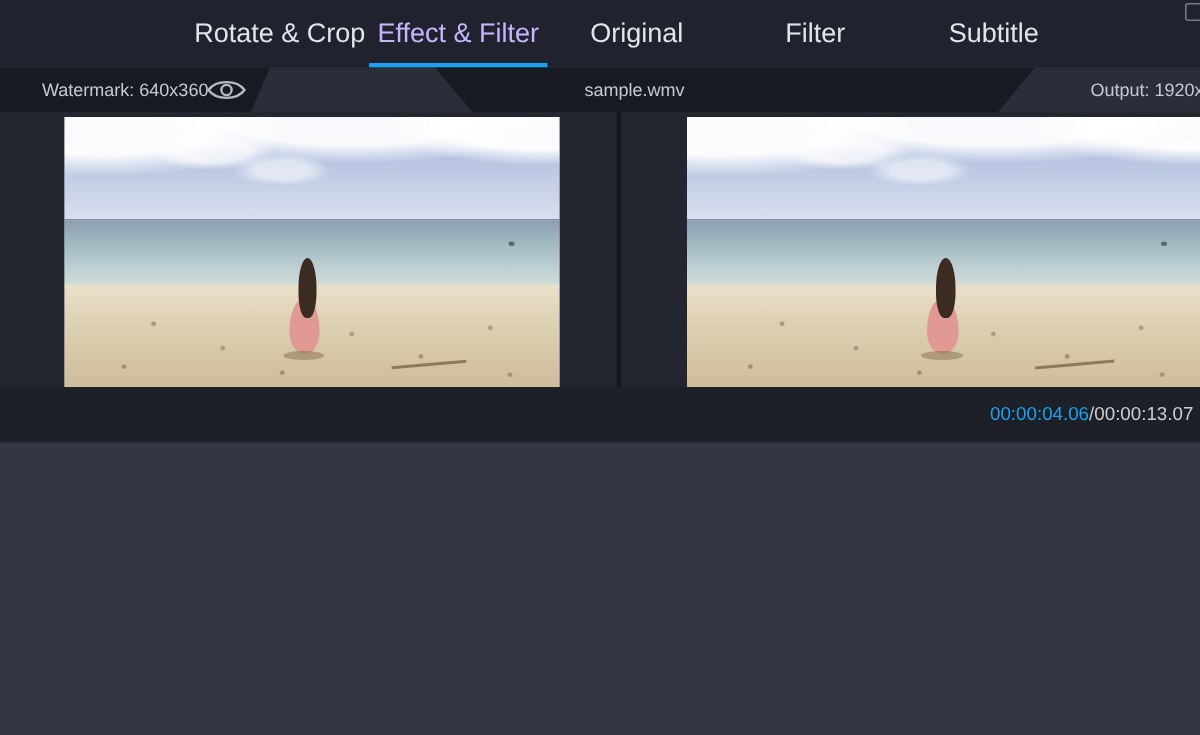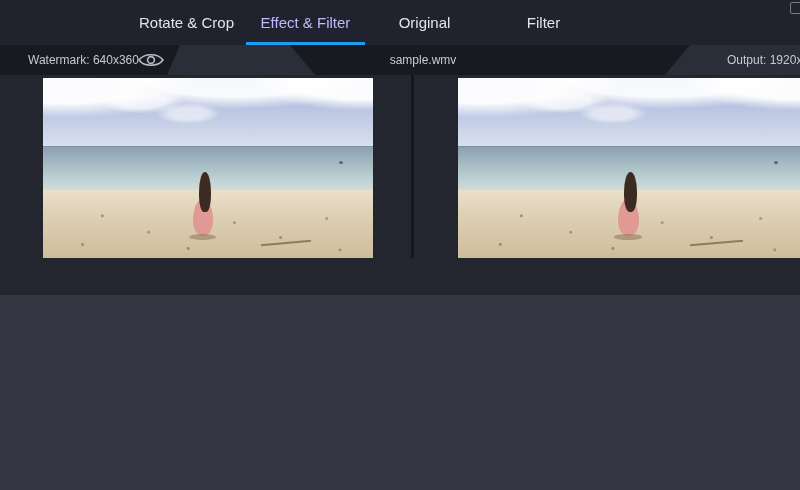--- a/index.html
+++ b/index.html
@@ -2,21 +2,21 @@
 <html><head>
 <meta charset="utf-8">
 <style>
   html,body{margin:0;padding:0;background:#23262e;}
   .app{position:relative;width:800px;height:490px;overflow:hidden;background:#23262e;
        font-family:"Liberation Sans",sans-serif;color:#e6e8ee;-webkit-font-smoothing:antialiased;}
 
   
   .tabbar{position:absolute;left:0;top:0;width:800px;height:45px;background:#20232d;}
   .tab{position:absolute;top:0;height:45px;line-height:45px;width:119px;text-align:center;
-       font-size:15px;color:#e2e4ea;cursor:default;}
+       font-size:18px;color:#e2e4ea;cursor:default;}
   .tab.active{color:#c4b5fd;}
   .tab.active::after{content:"";position:absolute;left:0;right:0;bottom:0;height:3px;background:#1b9ff2;}
   .winicon{position:absolute;top:2px;right:-5px;width:13px;height:10px;border:1px solid #767b86;border-radius:2px;}
 
   
   .fileband{position:absolute;left:0;top:45px;width:800px;height:30px;background:#2a2e38;}
   .btab{position:absolute;top:0;height:30px;background:#171a21;}
   .btab.bleft{left:0;width:180px;clip-path:polygon(0 0,100% 0,calc(100% - 13px) 100%,0 100%);}
   .btab.bcenter{left:290px;width:400px;clip-path:polygon(0 0,100% 0,calc(100% - 25px) 100%,25px 100%);}
   .band-text{position:absolute;top:0;line-height:30px;font-size:12px;color:#c6cad2;white-space:nowrap;}
@@ -78,20 +78,21 @@
 <body>
 
 <div class="app">
 
   <div class="tabbar">
     <div class="winicon"></div>
   <div class="tab" style="left: 127px;">Rotate &amp; Crop</div>
       <div class="tab active" style="left: 246px;">Effect &amp; Filter</div>
       <div class="tab" style="left: 365px;">Original</div>
       <div class="tab" style="left: 484px;">Filter</div>
+      <div class="tab" style="left: 603px;">Subtitle</div>
     </div>
 
   <div class="fileband">
     <div class="btab bleft"></div>
     <div class="btab bcenter"></div>
     <span class="band-text orig-label">Watermark: 640x360</span>
     <span class="eye">
       <svg width="26" height="18" viewBox="0 0 26 18">
         <path d="M1 9 C6 2 20 2 25 9 C20 16 6 16 1 9 Z" fill="none" stroke="#b6bac4" stroke-width="1.6"></path>
         <circle cx="13" cy="9" r="3.4" fill="none" stroke="#b6bac4" stroke-width="1.6"></circle>
@@ -118,20 +119,27 @@
       <div class="b-sea"></div>
       <div class="b-swim"></div>
       <div class="b-sand"></div>
       <div class="b-person">
         <div class="b-dress"></div>
         <div class="b-hair"></div>
       </div>
     </div>
   </div>
 
+  <div class="controls">
+
+    <div class="timewrap">
+      <span class="t-cur">00:00:04.06</span><span class="t-sep">/</span><span class="t-tot">00:00:13.07</span>
+    </div>
+
+  </div>
 
   <div class="bottom">
 
     <div class="chk-row">
       
       
     </div>
 
   </div>
 </div>

